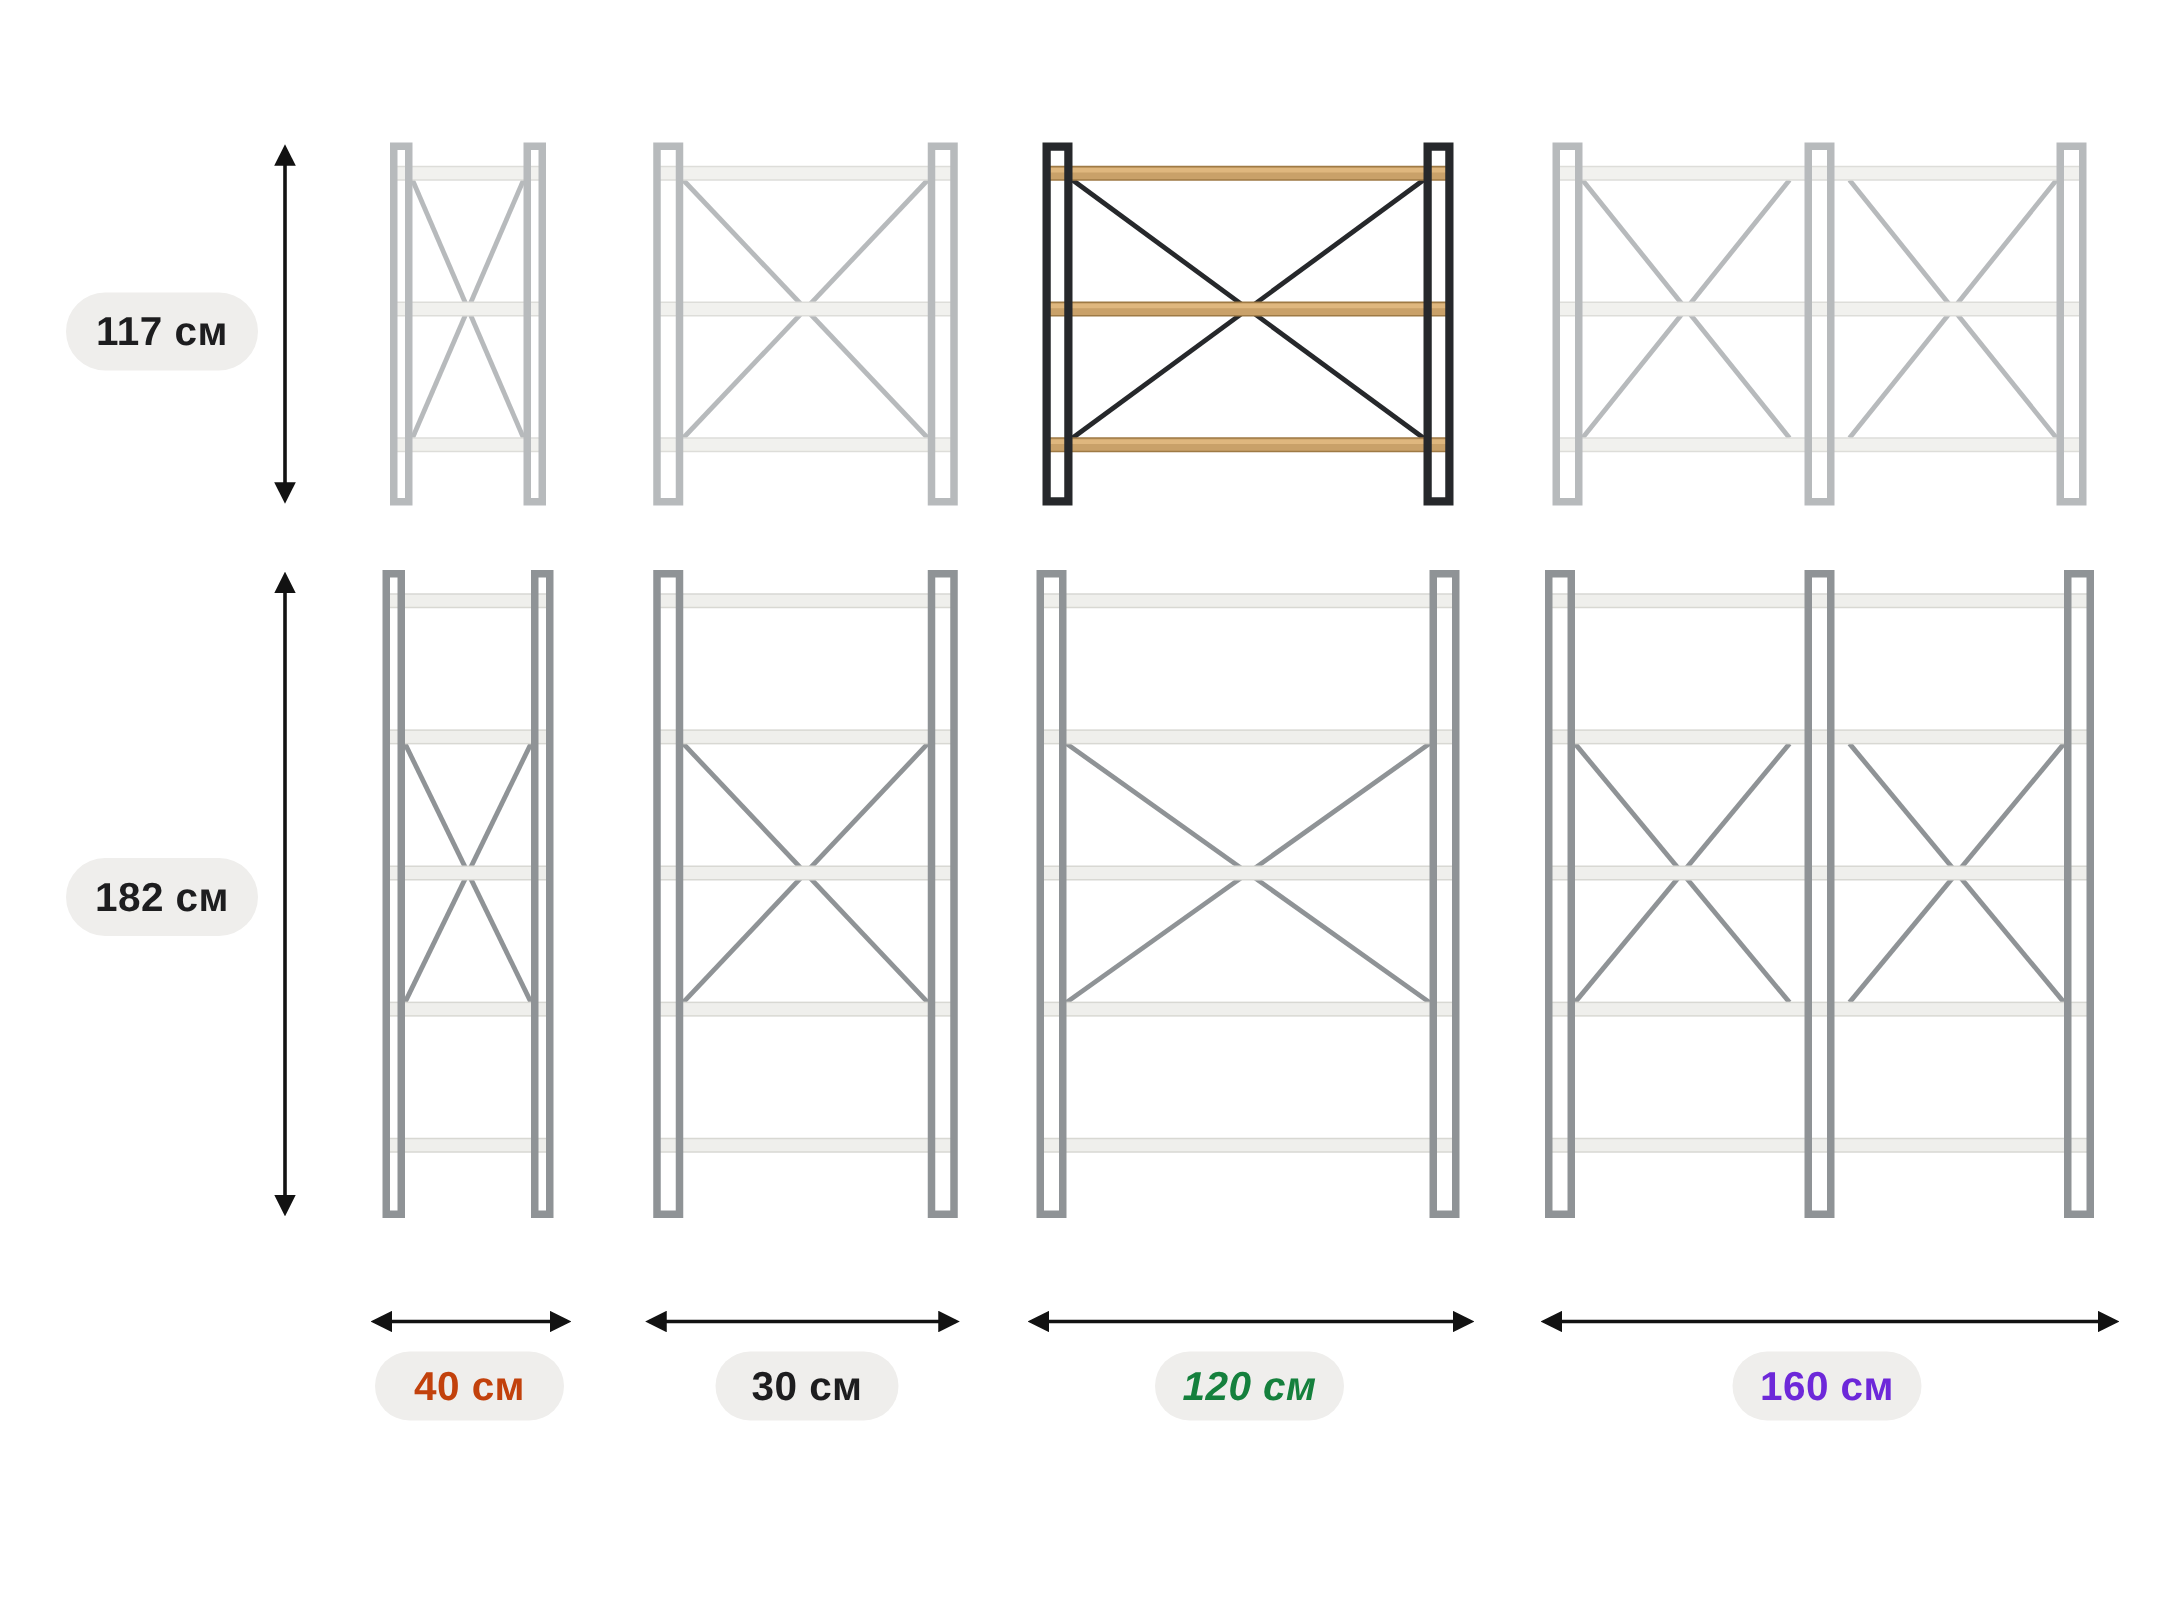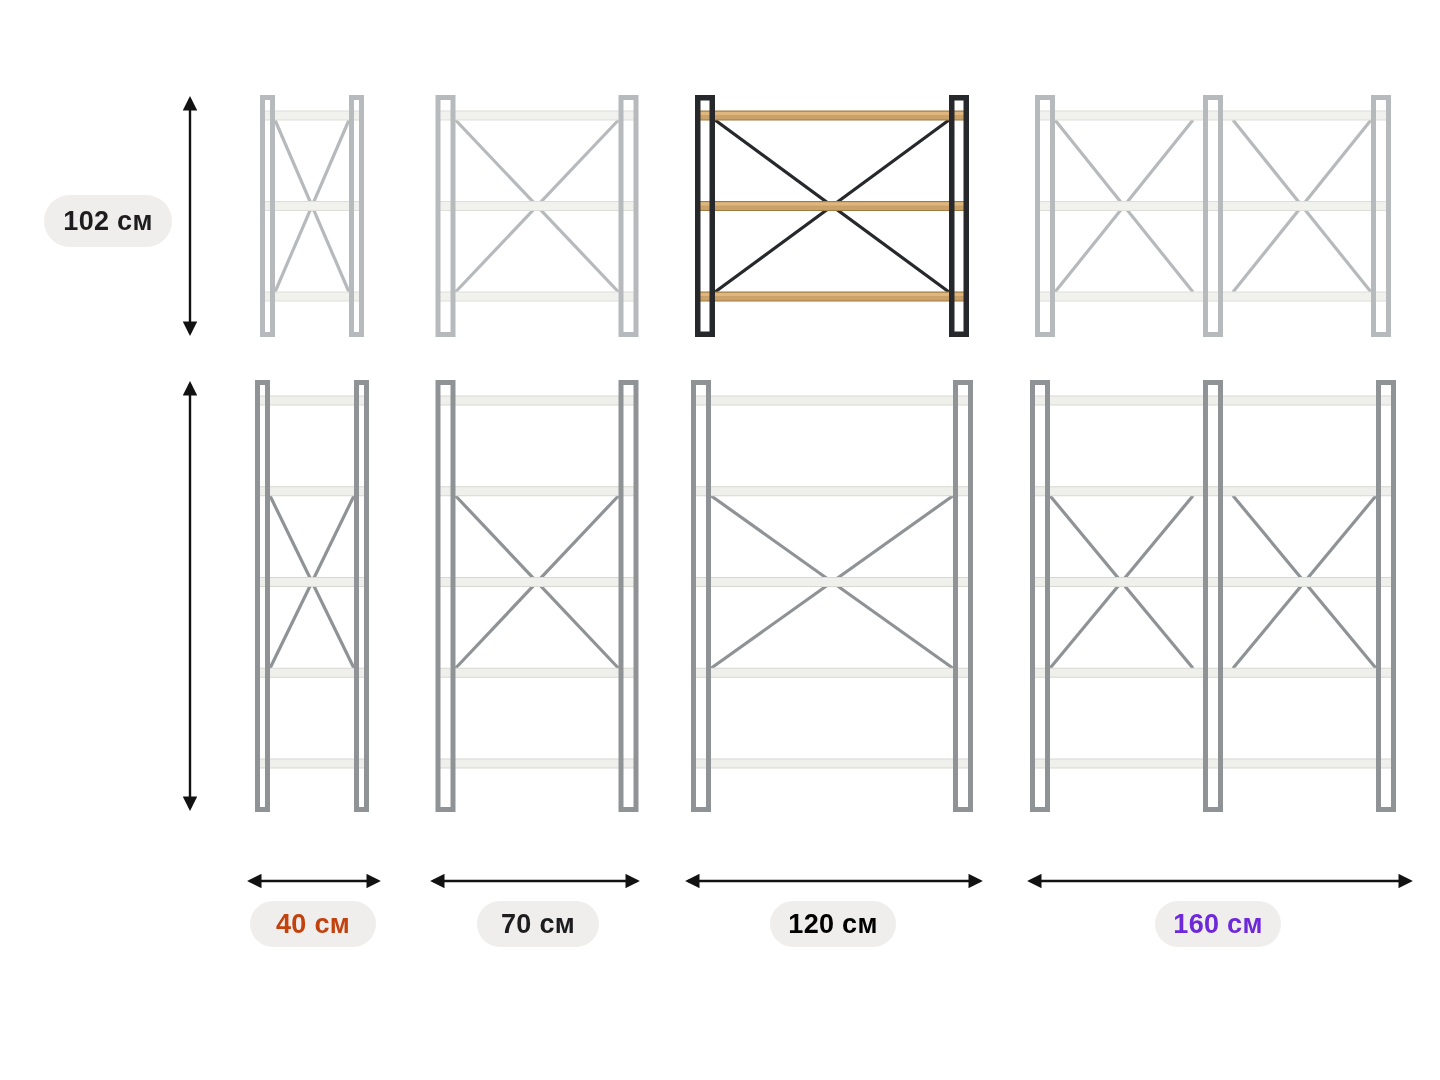--- a/index.html
+++ b/index.html
@@ -122,19 +122,20 @@
         <rect x="1205.5" y="382.5" width="15" height="427" fill="none" stroke="#8f9396" stroke-width="5"></rect>
       </g>
       <line x1="190" y1="99" x2="190" y2="333" stroke="#121212" stroke-width="2.4" marker-start="url(#ah)" marker-end="url(#ah)"></line>
       <line x1="190" y1="384" x2="190" y2="808" stroke="#121212" stroke-width="2.4" marker-start="url(#ah)" marker-end="url(#ah)"></line>
       <line x1="250" y1="881" x2="378" y2="881" stroke="#121212" stroke-width="2.4" marker-start="url(#ah)" marker-end="url(#ah)"></line>
       <line x1="433" y1="881" x2="637" y2="881" stroke="#121212" stroke-width="2.4" marker-start="url(#ah)" marker-end="url(#ah)"></line>
       <line x1="688" y1="881" x2="980" y2="881" stroke="#121212" stroke-width="2.4" marker-start="url(#ah)" marker-end="url(#ah)"></line>
       <line x1="1030" y1="881" x2="1410" y2="881" stroke="#121212" stroke-width="2.4" marker-start="url(#ah)" marker-end="url(#ah)"></line>
     </svg>
 
-  <div class="pill pill-h" id="pill-h0" style="background: rgb(239, 238, 236); color: rgb(29, 29, 31);">102 см</div>
+  <div class="pill pill-h" id="pill-h0" style="background: rgb(239, 238, 236); color: rgb(29, 29, 31);">117 см</div>
+  <div class="pill pill-h" id="pill-h1" style="background: rgb(239, 238, 236); color: rgb(29, 29, 31);">182 см</div>
 
   <div class="pill pill-w" id="pill-w0" style="background: rgb(239, 238, 236); color: #c2410c;">40 см</div>
-  <div class="pill pill-w" id="pill-w1" style="background: rgb(239, 238, 236); color: rgb(29, 29, 31);">70 см</div>
-  <div class="pill pill-w" id="pill-w2" style="background: rgb(239, 238, 236); color: #000000;">120 см</div>
+  <div class="pill pill-w" id="pill-w1" style="background: rgb(239, 238, 236); color: rgb(29, 29, 31);">30 см</div>
+  <div class="pill pill-w" id="pill-w2" style="background: rgb(239, 238, 236); color: #15803d; font-style: italic;">120 см</div>
   <div class="pill pill-w" id="pill-w3" style="background: rgb(239, 238, 236); color: #6d28d9;">160 см</div>
 </div>
 
 </body></html>

